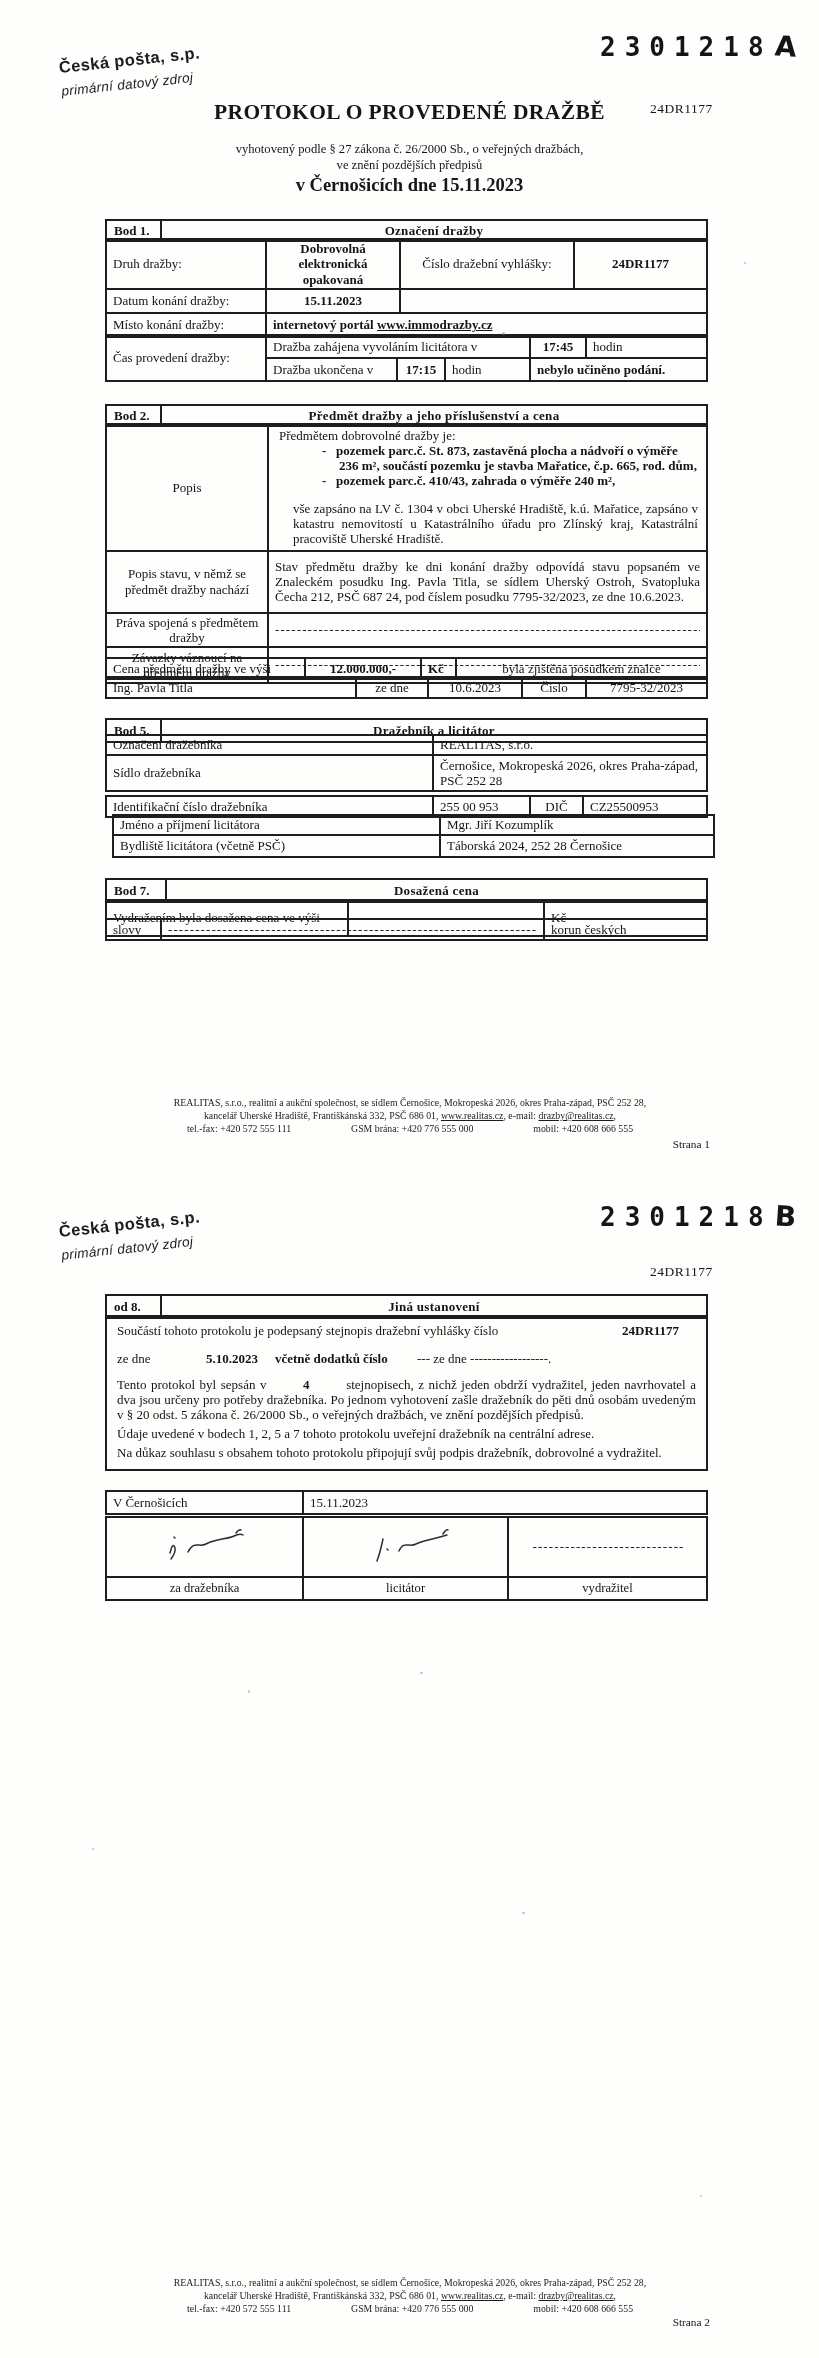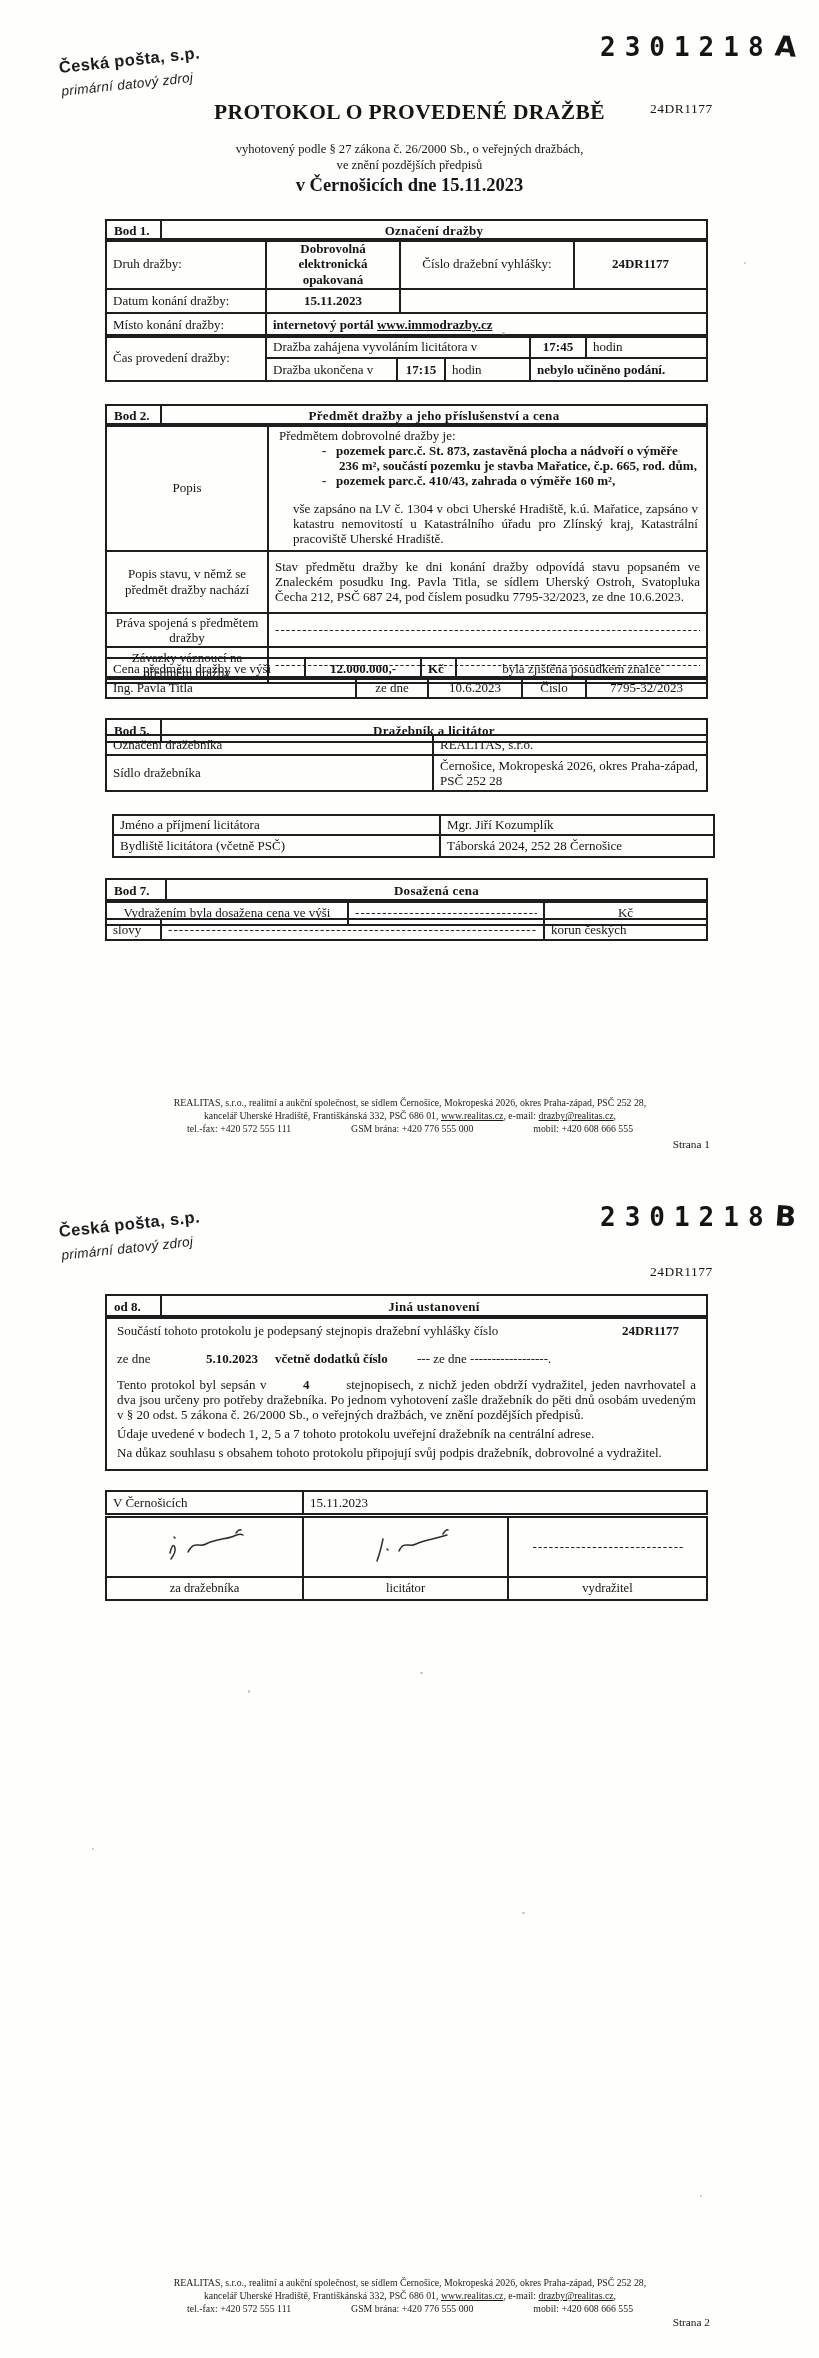--- a/index.html
+++ b/index.html
@@ -153,21 +153,21 @@
     <colgroup>
         <col style="width:162px">
         <col style="width:439px">
       </colgroup>
     <tbody>
         <tr>
       <td class="c">Popis</td>
       <td class="blockcell" style="height:114px;">
         <div class="popis-intro">Předmětem dobrovolné dražby je:</div>
         <div class="bullet"><span>-</span>&nbsp;&nbsp;&nbsp;<span>pozemek parc.č. St. 873, zastavěná plocha a nádvoří o výměře 236 m², součástí pozemku je stavba Mařatice, č.p. 665, rod. dům,</span></div>
-        <div class="bullet"><span>-</span>&nbsp;&nbsp;&nbsp;<span>pozemek parc.č. 410/43, zahrada o výměře 160 m²,</span></div>
+        <div class="bullet"><span>-</span>&nbsp;&nbsp;&nbsp;<span>pozemek parc.č. 410/43, zahrada o výměře 240 m²,</span></div>
         <div class="popis-zaver">vše zapsáno na LV č. 1304 v obci Uherské Hradiště, k.ú. Mařatice, zapsáno v katastru nemovitostí u Katastrálního úřadu pro Zlínský kraj, Katastrální pracoviště Uherské Hradiště.</div>
       </td>
     </tr>
     <tr>
       <td class="c" style="height:58px;">Popis stavu, v němž se předmět dražby nachází</td>
       <td class="just">Stav předmětu dražby ke dni konání dražby odpovídá stavu popsaném ve Znaleckém posudku Ing. Pavla Titla, se sídlem Uherský Ostroh, Svatopluka Čecha 212, PSČ 687 24, pod číslem posudku 7795-32/2023, ze dne 10.6.2023.</td>
     </tr>
     <tr>
       <td class="c" style="height:30px;">Práva spojená s předmětem dražby</td>
       <td>
@@ -238,20 +238,36 @@
         <tr style="height:20px;">
       <td>Označení dražebníka</td>
       <td>REALITAS, s.r.o.</td>
     </tr>
     <tr style="height:36px;">
       <td>Sídlo dražebníka</td>
       <td>Černošice, Mokropeská 2026, okres Praha-západ, PSČ 252 28</td>
     </tr>
   </tbody>
     </table>
+  <table class="t" style="left:105px; top:795px; width:601px;">
+    <colgroup>
+        <col style="width:327px">
+        <col style="width:97px">
+        <col style="width:53px">
+        <col style="width:124px">
+      </colgroup>
+    <tbody>
+        <tr style="height:21px;">
+      <td>Identifikační číslo dražebníka</td>
+      <td>255 00 953</td>
+      <td class="c">DIČ</td>
+      <td>CZ25500953</td>
+    </tr>
+  </tbody>
+    </table>
   <table class="t" style="left:112px; top:814px; width:601px;">
     <colgroup>
         <col style="width:327px">
         <col style="width:274px">
       </colgroup>
     <tbody>
         <tr style="height:20px;">
       <td>Jméno a příjmení licitátora</td>
       <td>Mgr. Jiří Kozumplík</td>
     </tr>
@@ -274,21 +290,21 @@
     </tr>
   </tbody>
     </table>
   <table class="t" style="left:105px; top:899px; width:601px;">
     <colgroup>
         <col style="width:242px">
         <col style="width:196px">
         <col style="width:163px">
       </colgroup>
     <tbody>
-        <tr style="height:25px;text-align:center;">
+        <tr style="height:36px;">
       <td>Vydražením byla dosažena cena ve výši</td>
       <td>
             <div class="dashline">------------------------------------------------------------------------------------------------------------------------------------------------</div>
           </td>
       <td>Kč</td>
     </tr>
   </tbody>
     </table>
   <table class="t" style="left:105px; top:918px; width:601px;">
     <colgroup>

